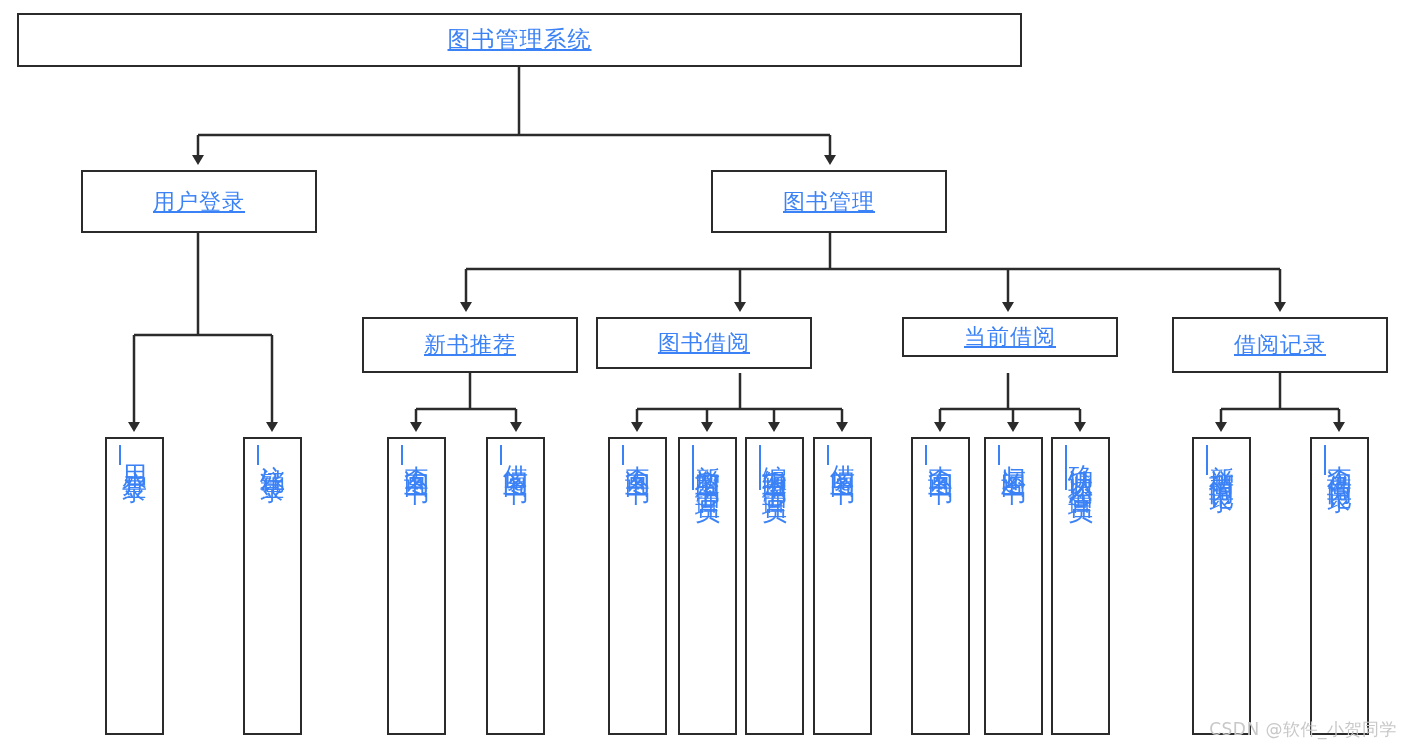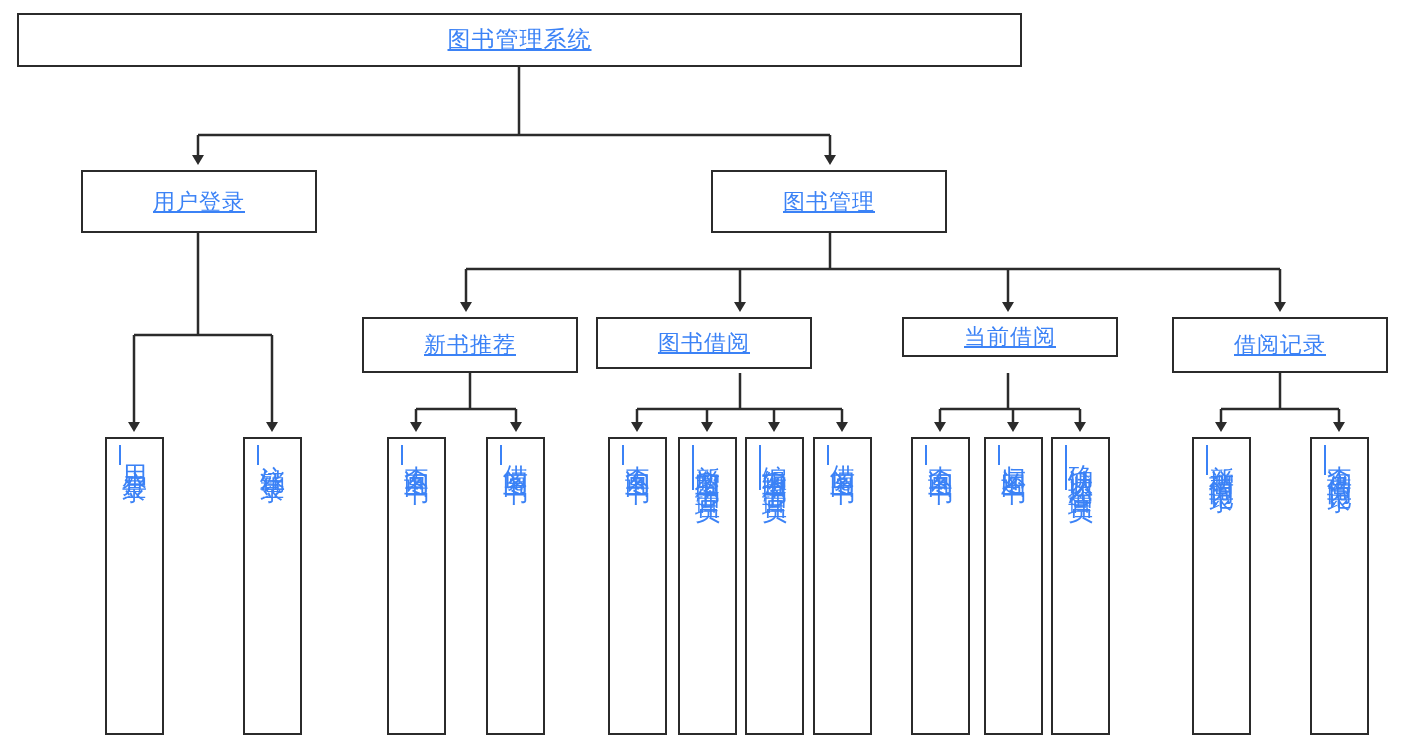--- a/index.html
+++ b/index.html
@@ -190,14 +190,15 @@
   <div class="node vert" style="left:1051px; top:437px; width:59px; height:298px;">
     <span class="node-label">确认归还（管理员）</span>
   </div>
   <div class="node vert" style="left:1192px; top:437px; width:59px; height:298px;">
     <span class="node-label">新增借阅记录</span>
   </div>
   <div class="node vert" style="left:1310px; top:437px; width:59px; height:298px;">
     <span class="node-label">查询借阅记录</span>
   </div>
 
+  <div id="watermark">CSDN @软件_小贺同学</div>
 
 </div>
 
 </body></html>

